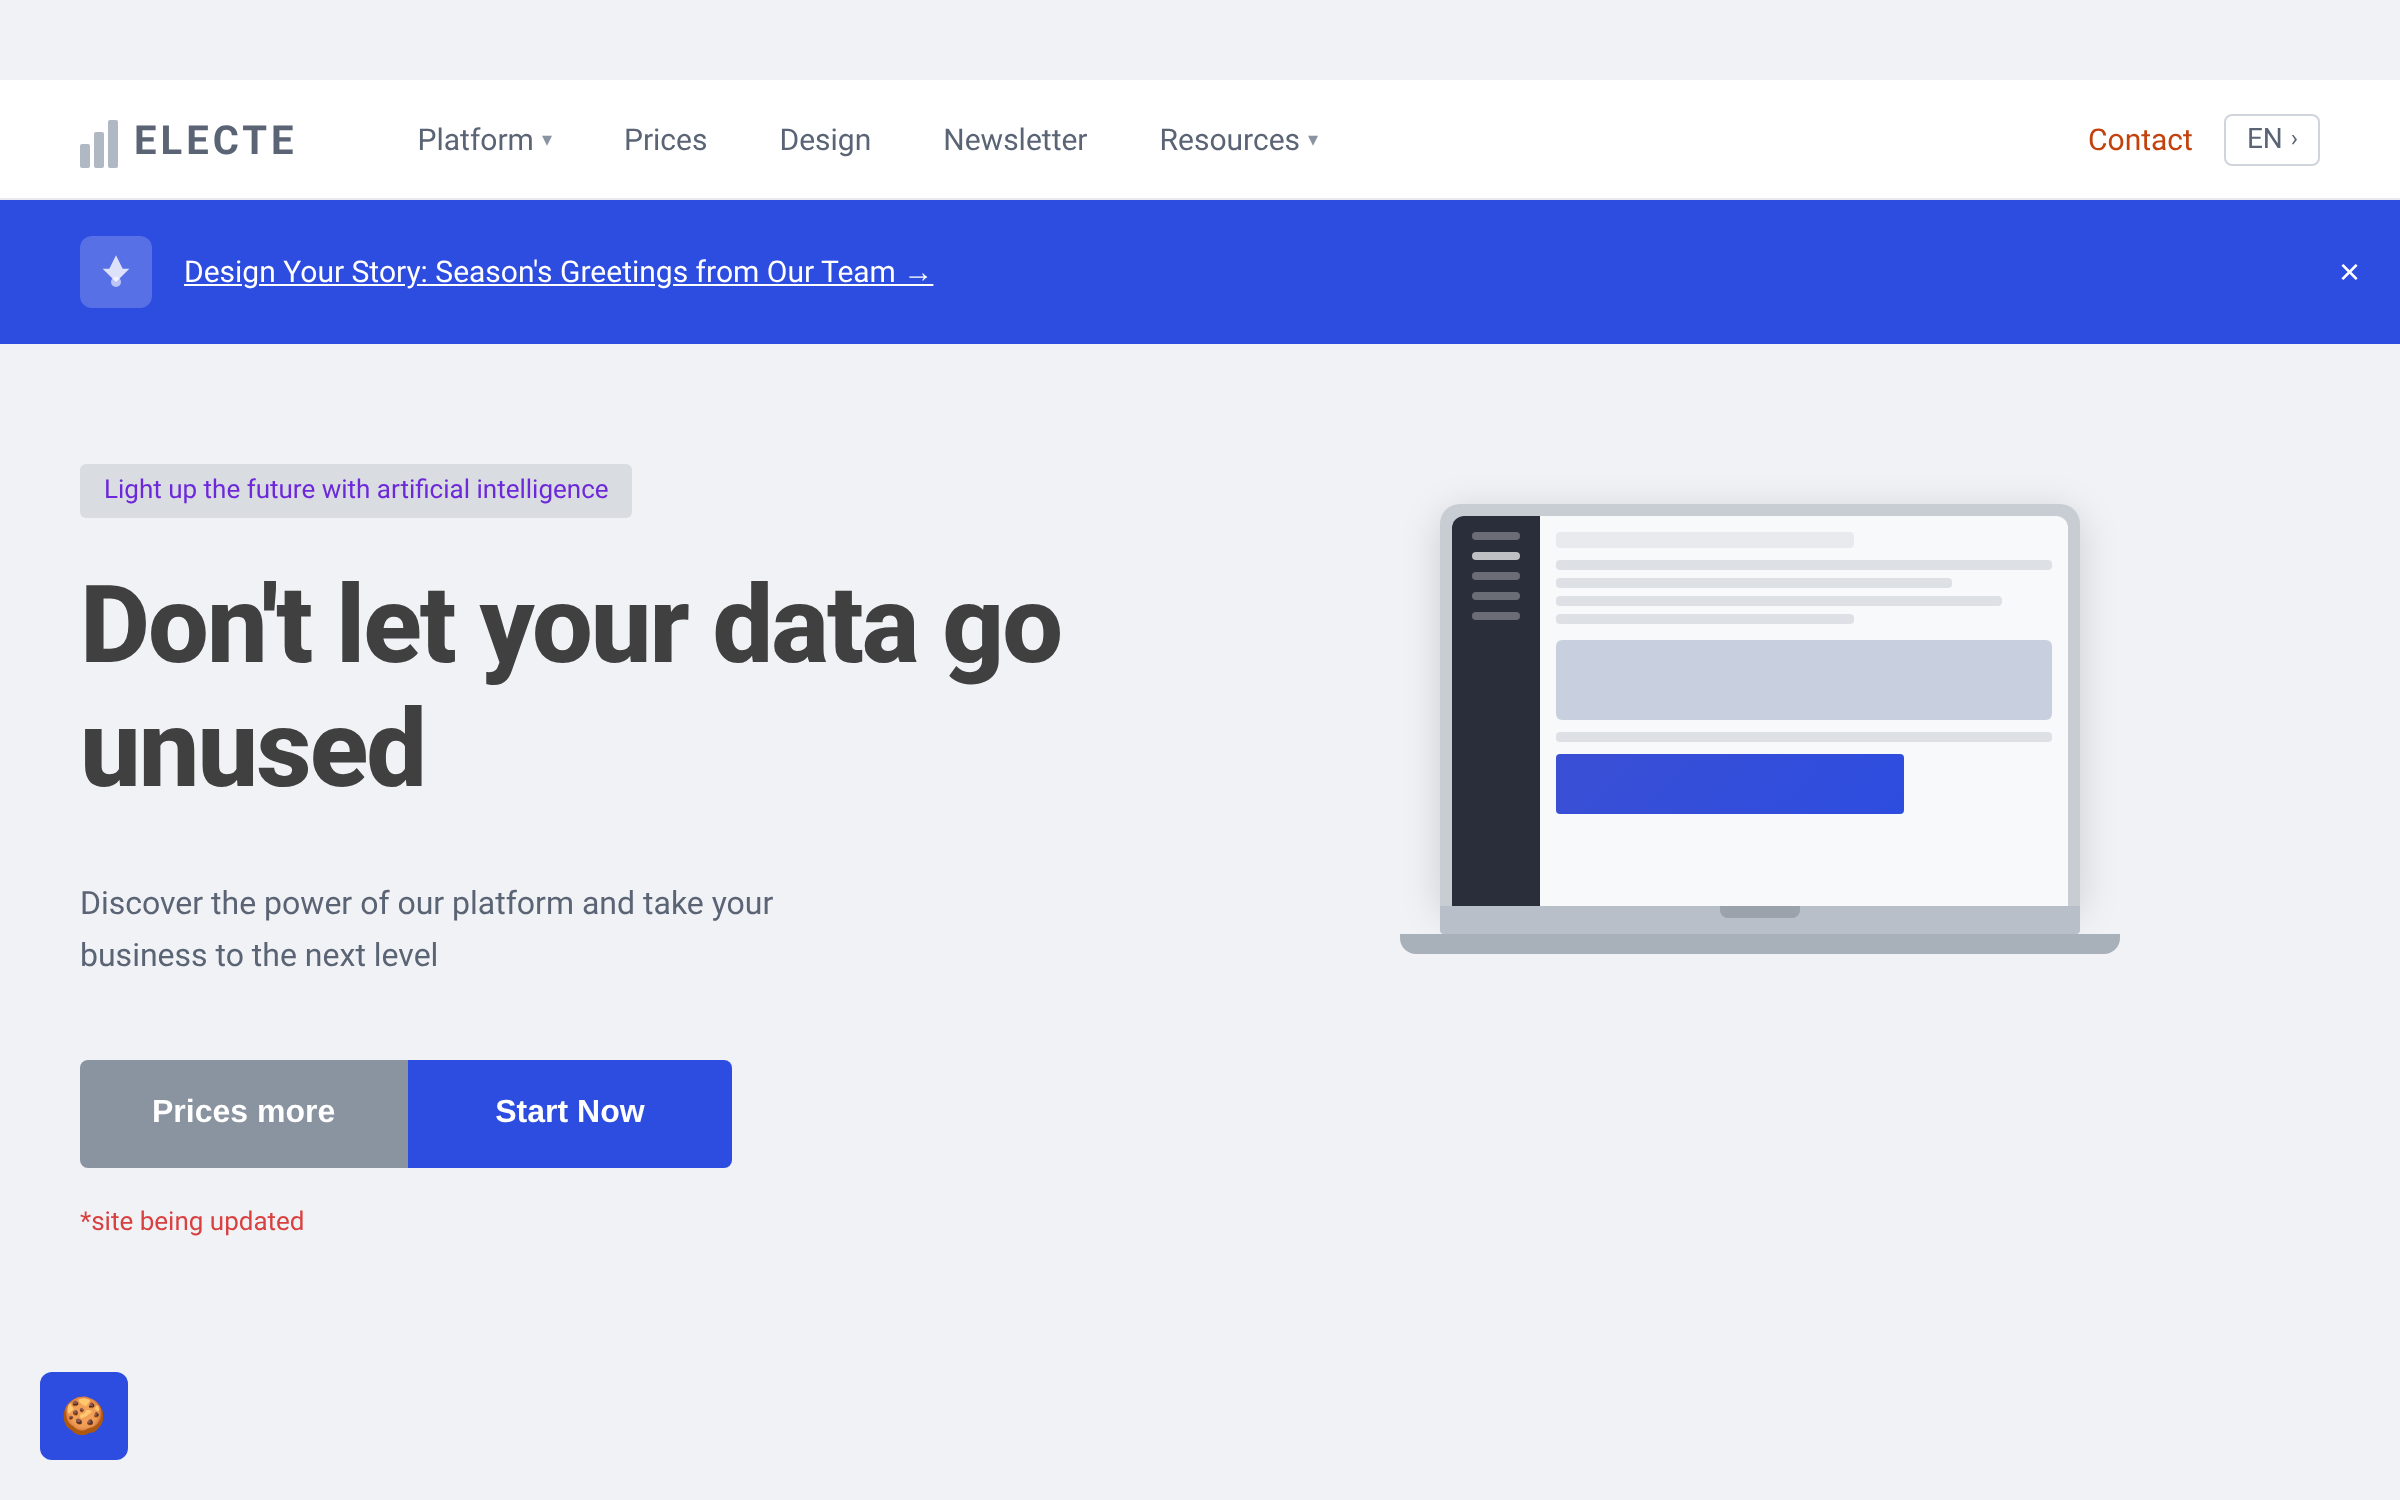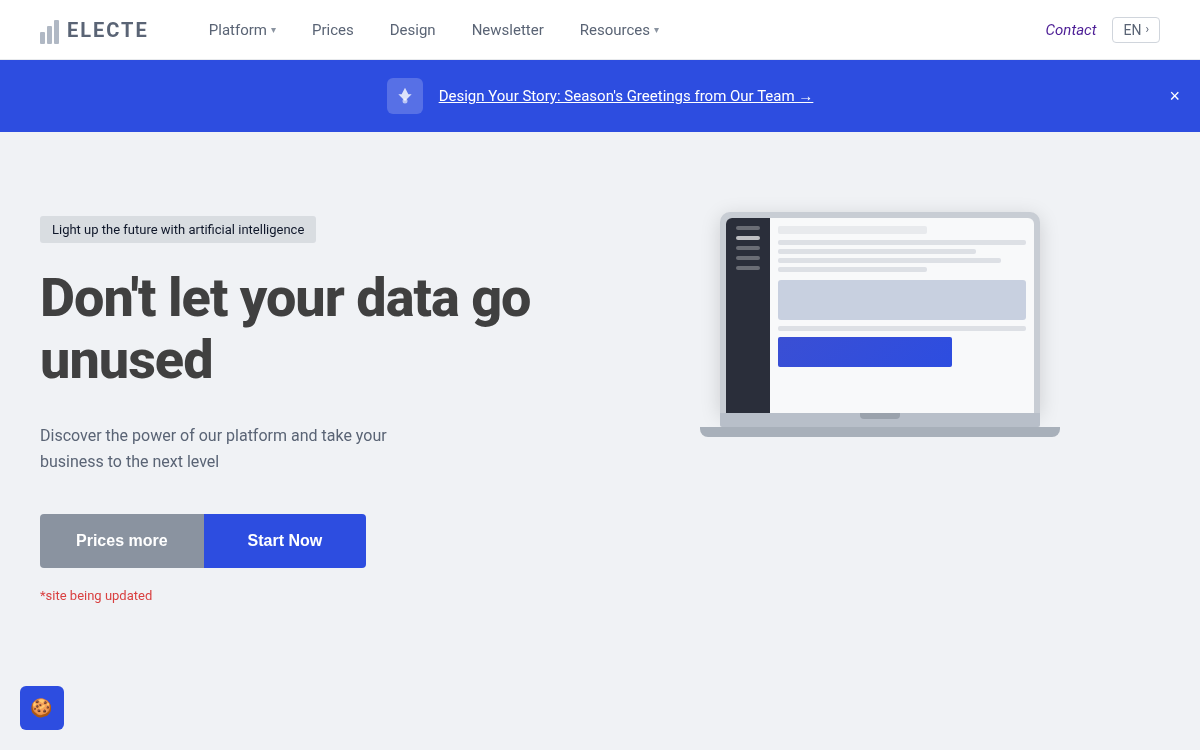--- a/index.html
+++ b/index.html
@@ -13,20 +13,21 @@
     
     nav {
       background: #fff;
       height: 60px;
       display: flex;
       align-items: center;
       padding: 0 40px;
       border-bottom: 1px solid #e8eaed;
       position: relative;
       z-index: 10;
+      margin-top: 40px;
     }
     .logo {
       display: flex;
       align-items: center;
       gap: 8px;
       margin-right: 60px;
     }
     .logo-icon {
       display: flex;
       align-items: flex-end;
@@ -66,24 +67,23 @@
       font-size: 10px;
       color: #8a93a0;
     }
     .nav-right {
       display: flex;
       align-items: center;
       gap: 16px;
     }
     .contact-link {
       font-size: 15px;
-      color: #4c1d95;
+      color: #c2410c;
       text-decoration: none;
       cursor: pointer;
-      font-style: italic;
     }
     .lang-selector {
       display: flex;
       gap: 4px;
       border: 1px solid #d0d5dc;
       border-radius: 4px;
       padding: 4px 10px;
       font-size: 14px;
       color: #5a6475;
       cursor: pointer;
@@ -95,21 +95,20 @@
     }
 
     
     .banner {
       background: #2d4de0;
       padding: 18px 40px;
       display: flex;
       align-items: center;
       gap: 16px;
       position: relative;
-      justify-content: center;
     }
     .banner-icon {
       width: 36px;
       height: 36px;
       background: rgba(255,255,255,0.2);
       border-radius: 6px;
       display: flex;
       align-items: center;
       justify-content: center;
       flex-shrink: 0;
@@ -144,27 +143,26 @@
       align-items: flex-start;
       gap: 60px;
       min-height: 480px;
     }
     .hero-left {
       flex: 1;
       max-width: 500px;
     }
     .hero-tag {
       background: rgba(90, 100, 117, 0.15);
-      color: #0f172a;
+      color: #6d28d9;
       font-size: 13px;
       padding: 6px 12px;
       border-radius: 3px;
       display: inline-block;
       margin-bottom: 24px;
-      margin-top: 24px;
     }
     .hero-title {
       font-size: 54px;
       font-weight: 800;
       color: #404040;
       line-height: 1.15;
       margin-bottom: 32px;
       letter-spacing: -1px;
     }
     .hero-subtitle {

